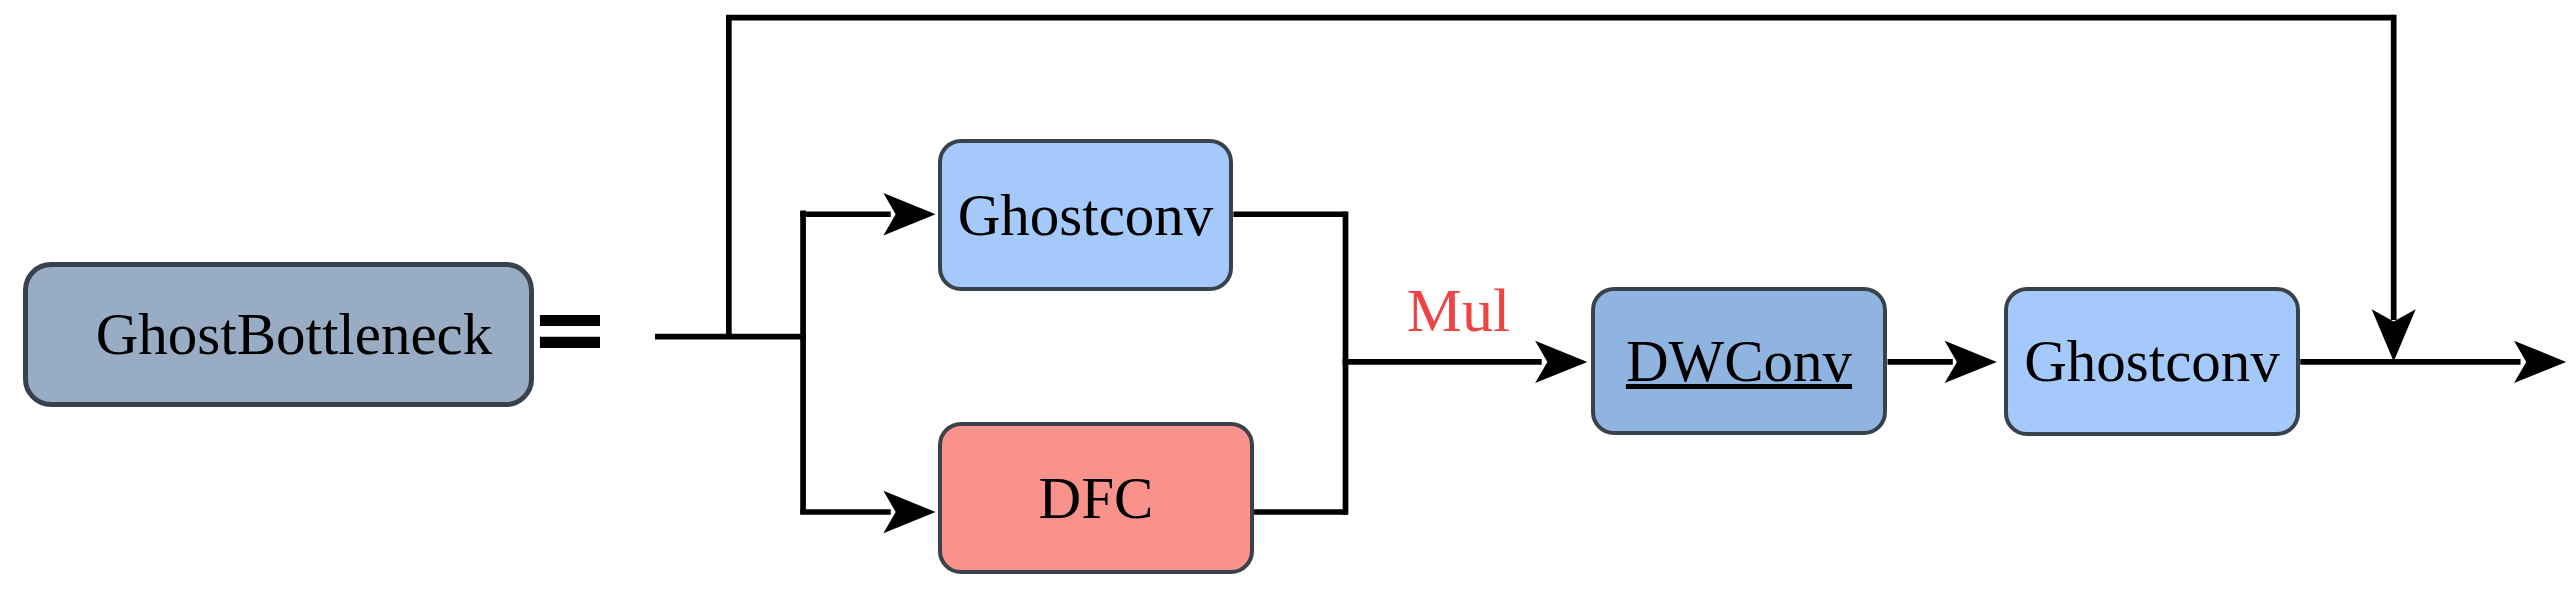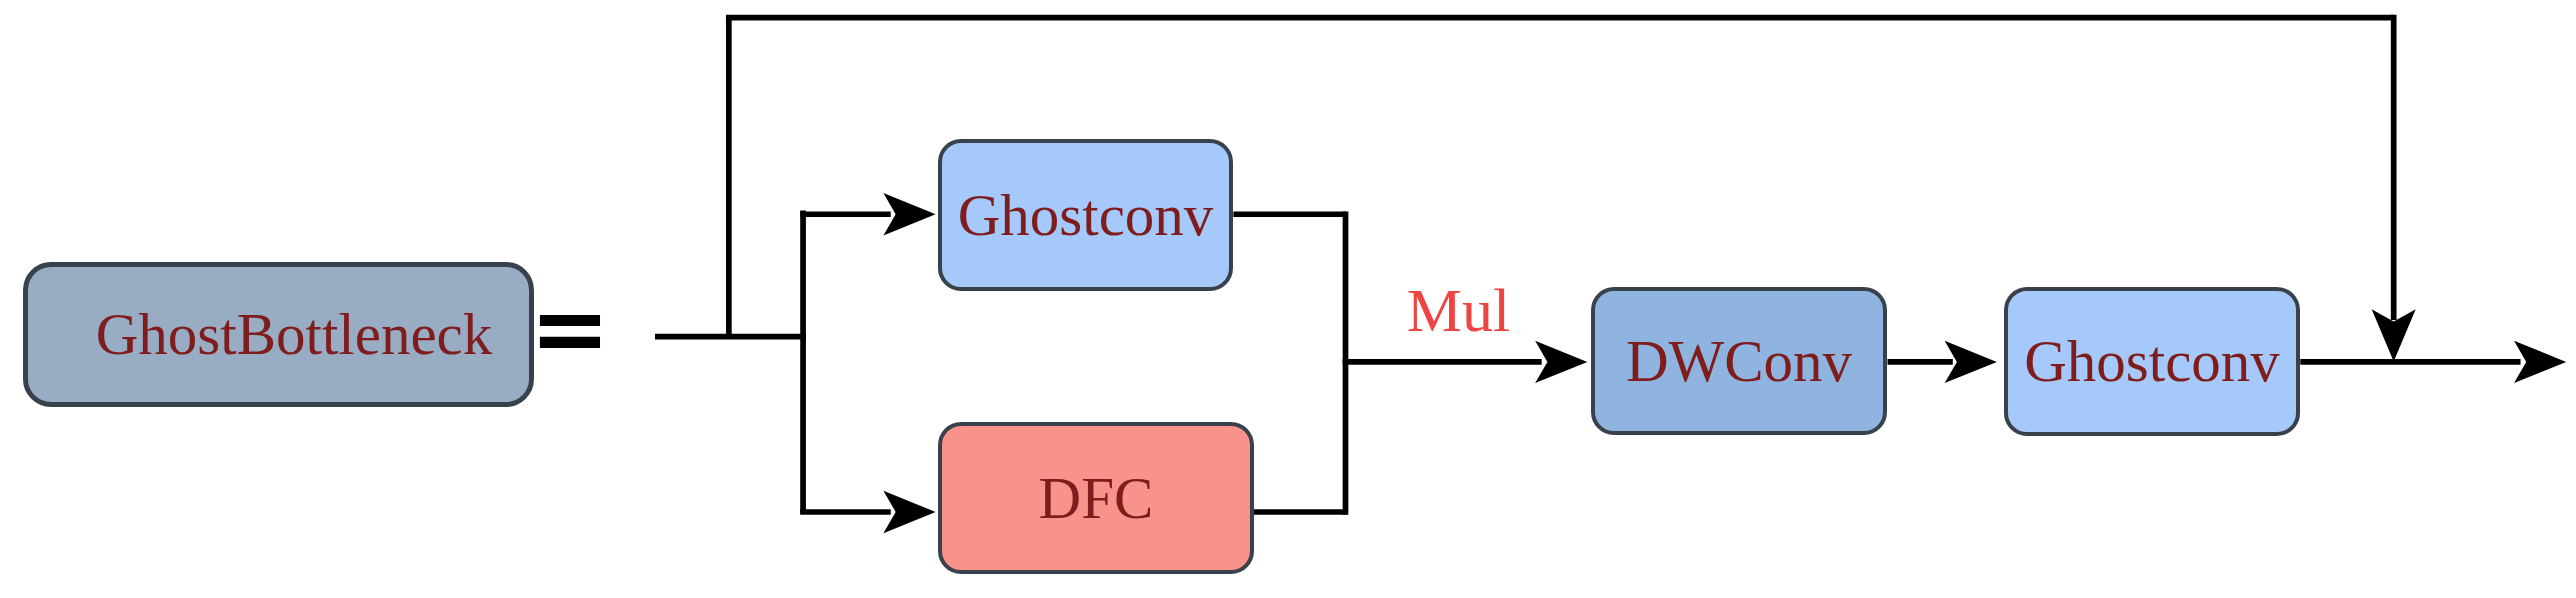--- a/index.html
+++ b/index.html
@@ -24,21 +24,21 @@
   }
   .node {
     position: absolute;
     box-sizing: border-box;
     border: 4.9px solid #39424C;
     border-radius: 23px;
     display: flex;
     align-items: center;
     justify-content: center;
     font-size: 59px;
-    color: #7f1d1d;
+    color: #000000;
     text-align: center;
     line-height: 1;
   }
   #node-ghostbottleneck {
     left: 23px; top: 262px; width: 511px; height: 145px;
     background: #98ACC4;
     border-radius: 28px;
     border-width: 5.7px;
     padding-left: 31px;
   }
@@ -46,20 +46,21 @@
     left: 938px; top: 139px; width: 295px; height: 152px;
     background: #A5C9FA;
   }
   #node-dfc {
     left: 938px; top: 422px; width: 316px; height: 152px;
     background: #F9928B;
   }
   #node-dwconv {
     left: 1591px; top: 287px; width: 296px; height: 148px;
     background: #8FB4E0;
+    text-decoration: underline;
   }
   #node-ghostconv2 {
     left: 2004px; top: 287px; width: 296px; height: 149px;
     background: #A5C9FA;
   }
   #equals-sign {
     position: absolute;
     left: 529px; top: 268px; width: 82px; height: 122px;
     display: flex;
     align-items: center;

